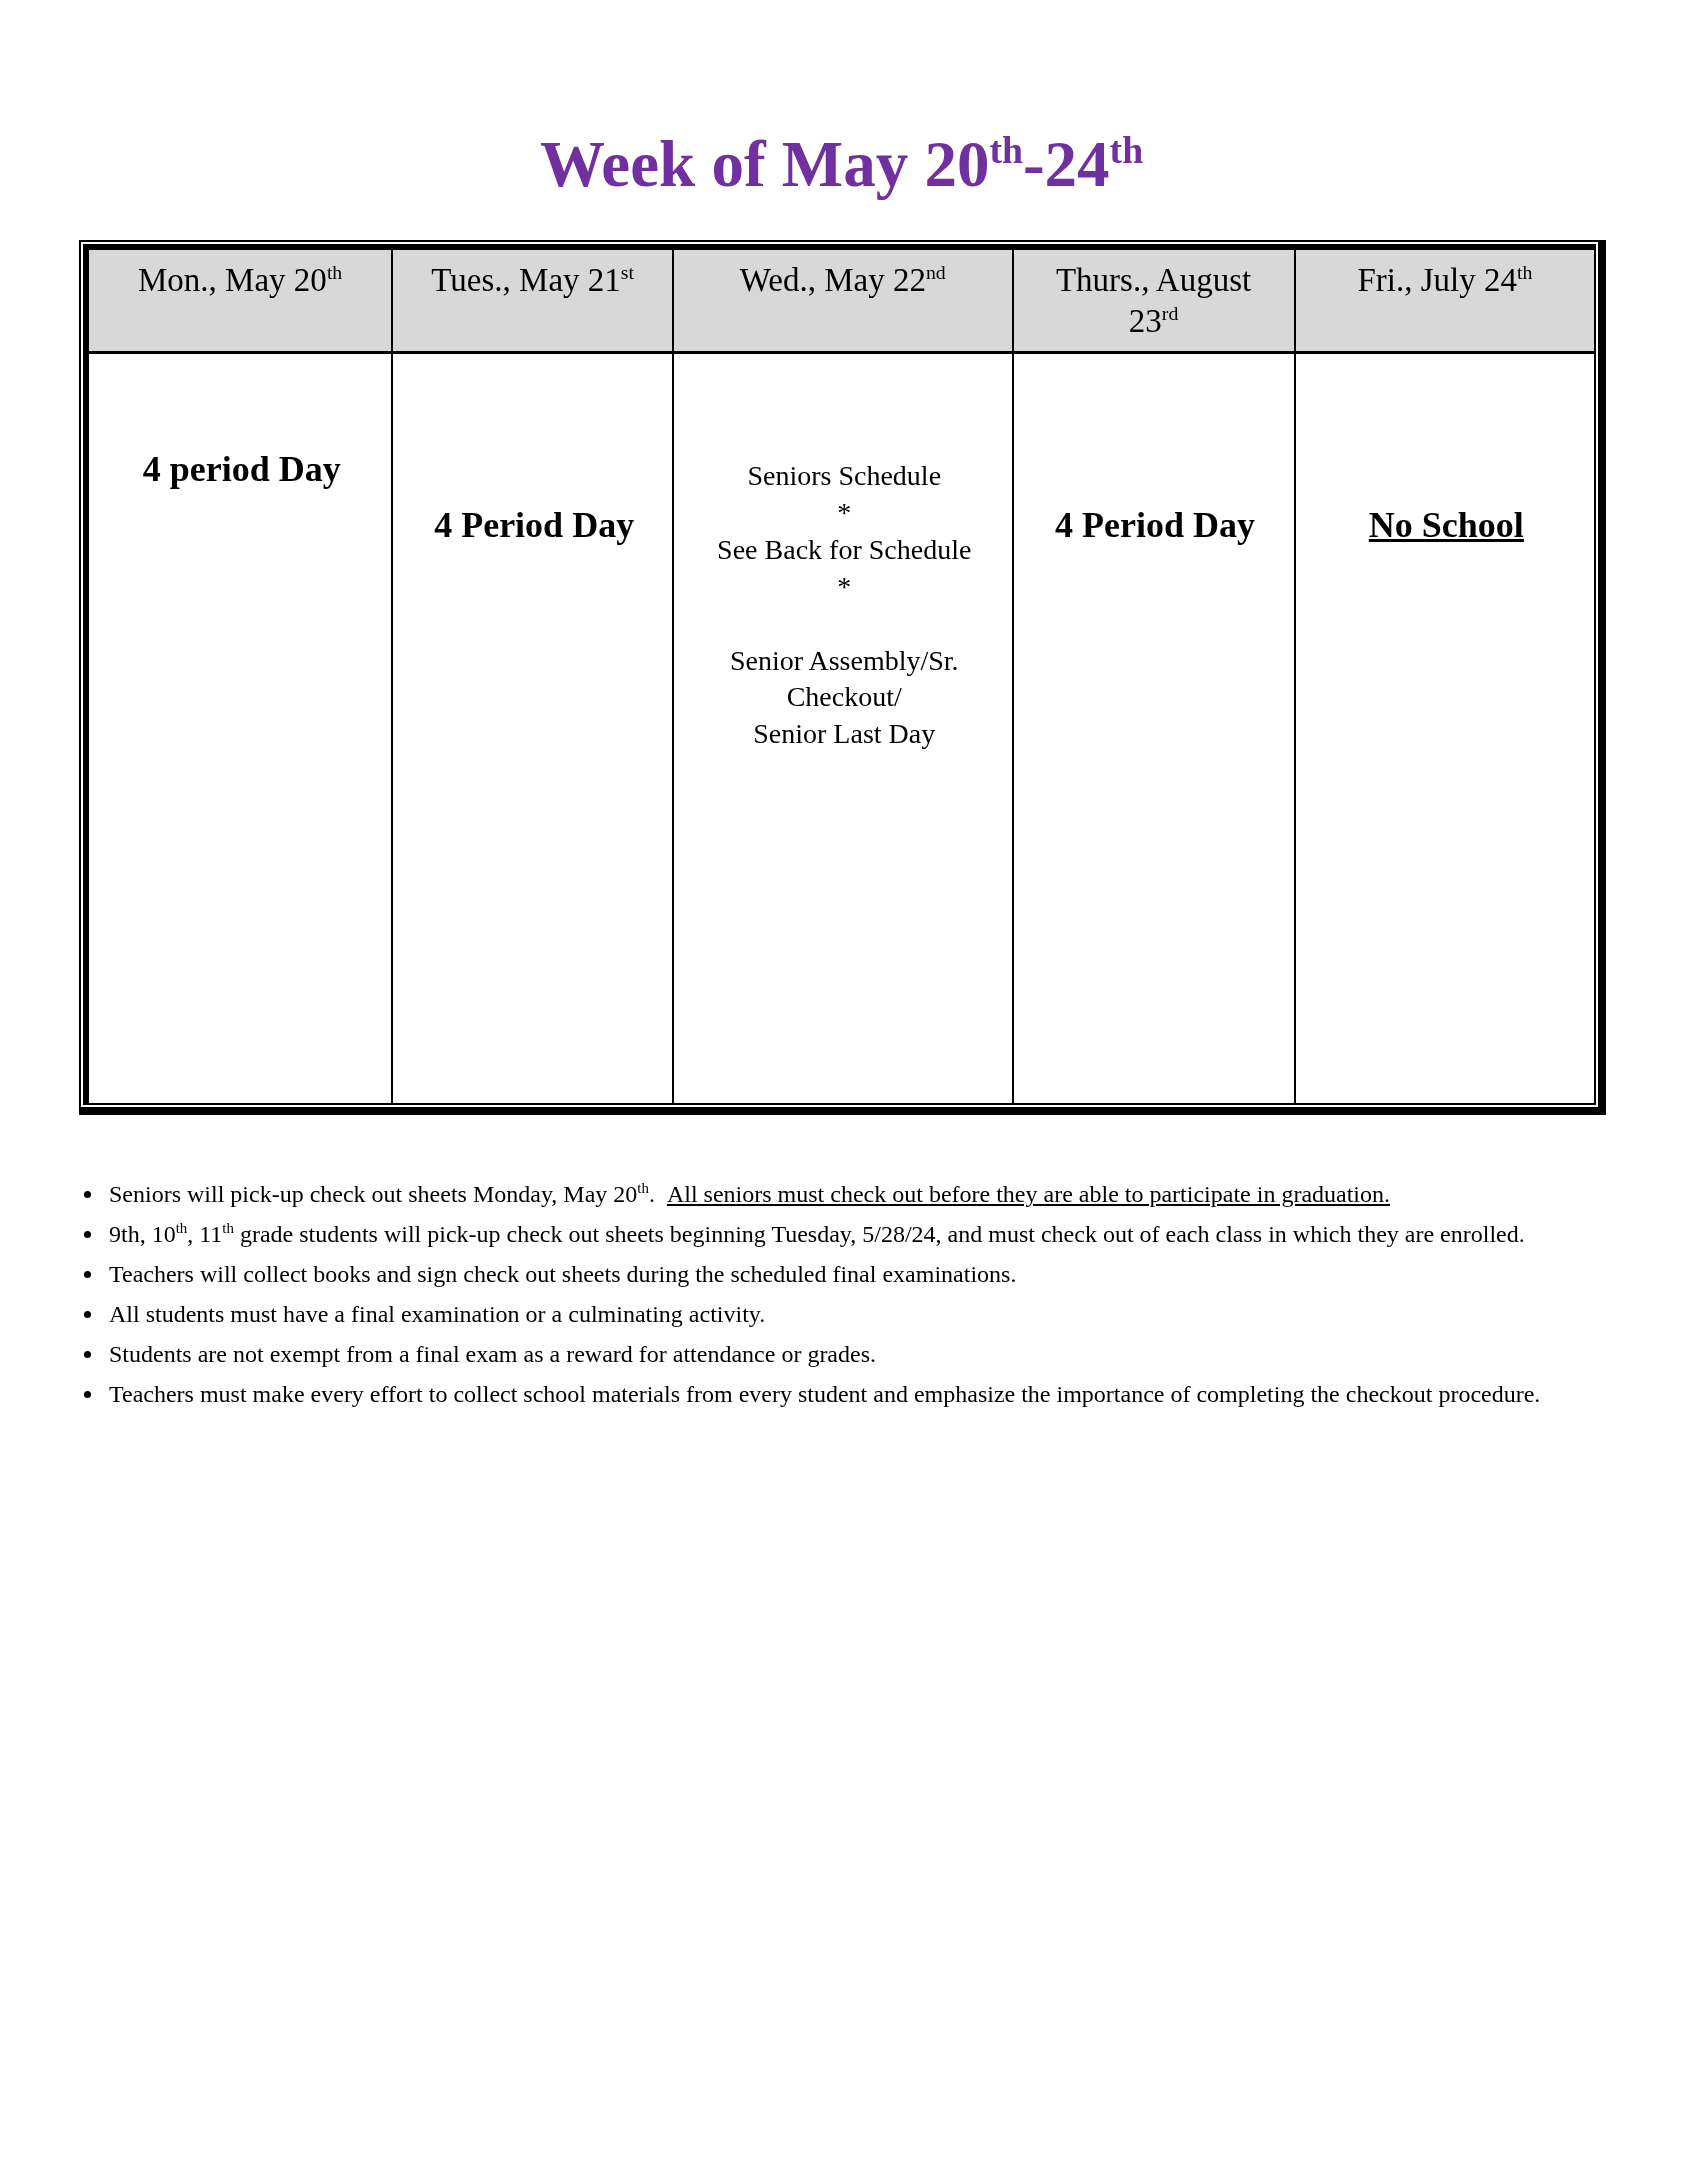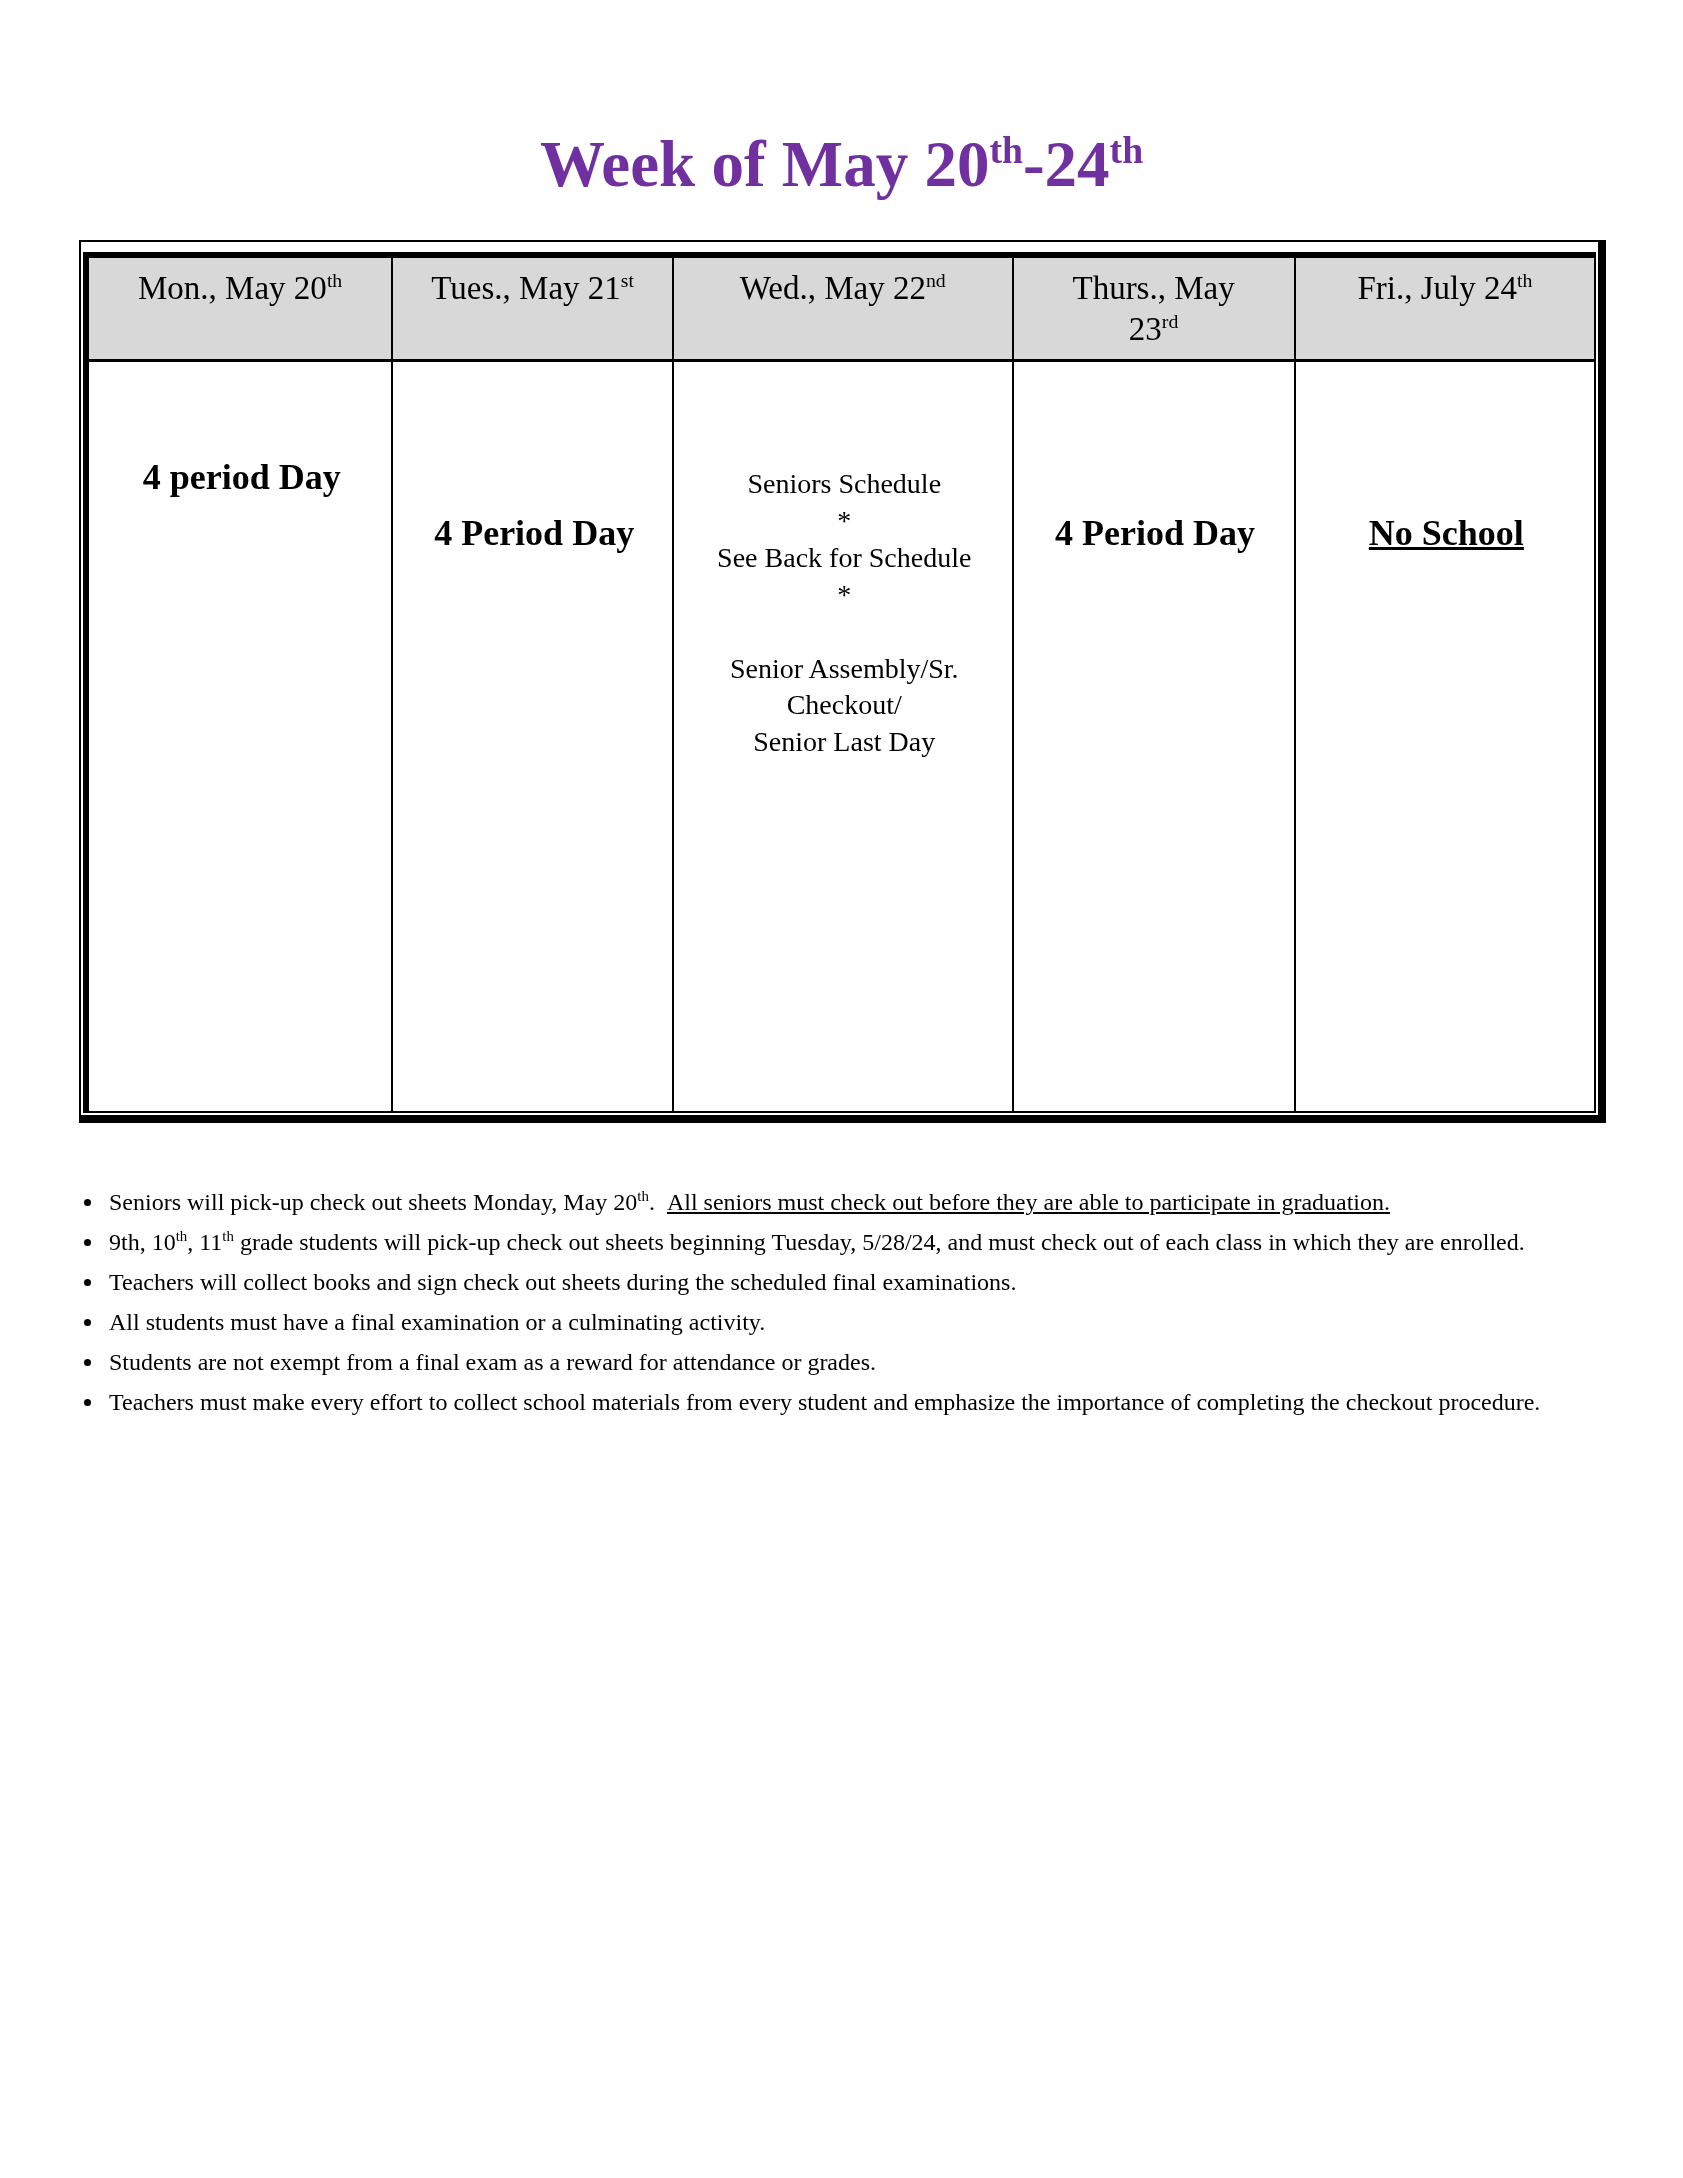--- a/index.html
+++ b/index.html
@@ -36,21 +36,20 @@
     background: #fff;
   }
   table.schedule {
     width: 100%;
     border-collapse: collapse;
     table-layout: fixed;
     border-top: 6px solid #000;
     border-left: 6px solid #000;
     border-right: 2px solid #000;
     border-bottom: 2px solid #000;
-    margin-top: 8px;
   }
   table.schedule th, table.schedule td {
     border: 2px solid #000;
   }
   table.schedule thead th {
     background: var(--header-bg, #d8d8d8);
     font-weight: normal;
     font-size: 33px;
     line-height: 1.25;
     text-align: center;
@@ -102,21 +101,21 @@
         <col style="width:18.6%">
         <col style="width:22.5%">
         <col style="width:18.7%">
         <col style="width:19.9%">
       </colgroup>
       <thead>
         <tr>
           <th><span>Mon., May 20</span><sup>th</sup></th>
           <th><span>Tues., May 21</span><sup>st</sup></th>
           <th><span>Wed., May 22</span><sup>nd</sup></th>
-          <th><span>Thurs., May</span><br><span>23</span><sup>rd</sup></th>
+          <th><span>Thurs., August</span><br><span>23</span><sup>rd</sup></th>
           <th><span>Fri., July 24</span><sup>th</sup></th>
         </tr>
       </thead>
       <tbody>
         <tr>
           <td class="cell-mon cell-bold"><span style="font-weight: bold;">4 period Day</span></td>
           <td class="cell-tue cell-bold"><span style="font-weight: bold;">4 Period Day</span></td>
           <td class="cell-wed"><span>Seniors Schedule</span><br><span>*</span><br><span>See Back for Schedule</span><br><span>*</span><br><br><span>Senior Assembly/Sr.</span><br><span>Checkout/</span><br><span>Senior Last Day</span></td>
           <td class="cell-thu cell-bold"><span style="font-weight: bold;">4 Period Day</span></td>
           <td class="cell-fri cell-bold"><span class="u" style="font-weight: bold;">No School</span></td>

